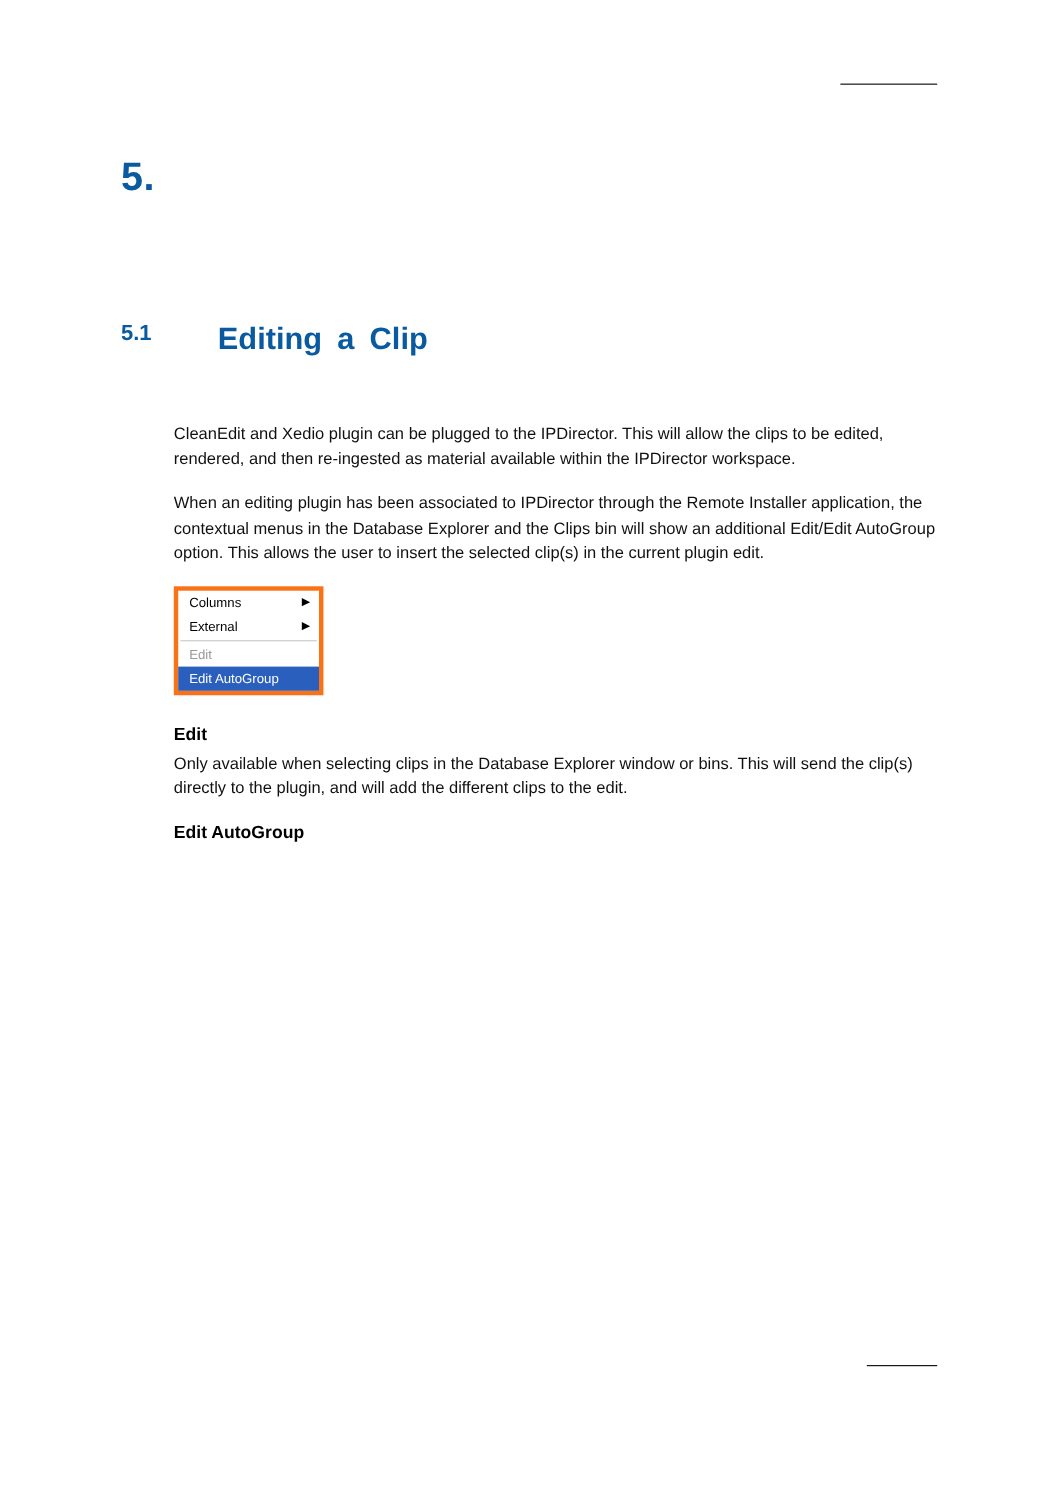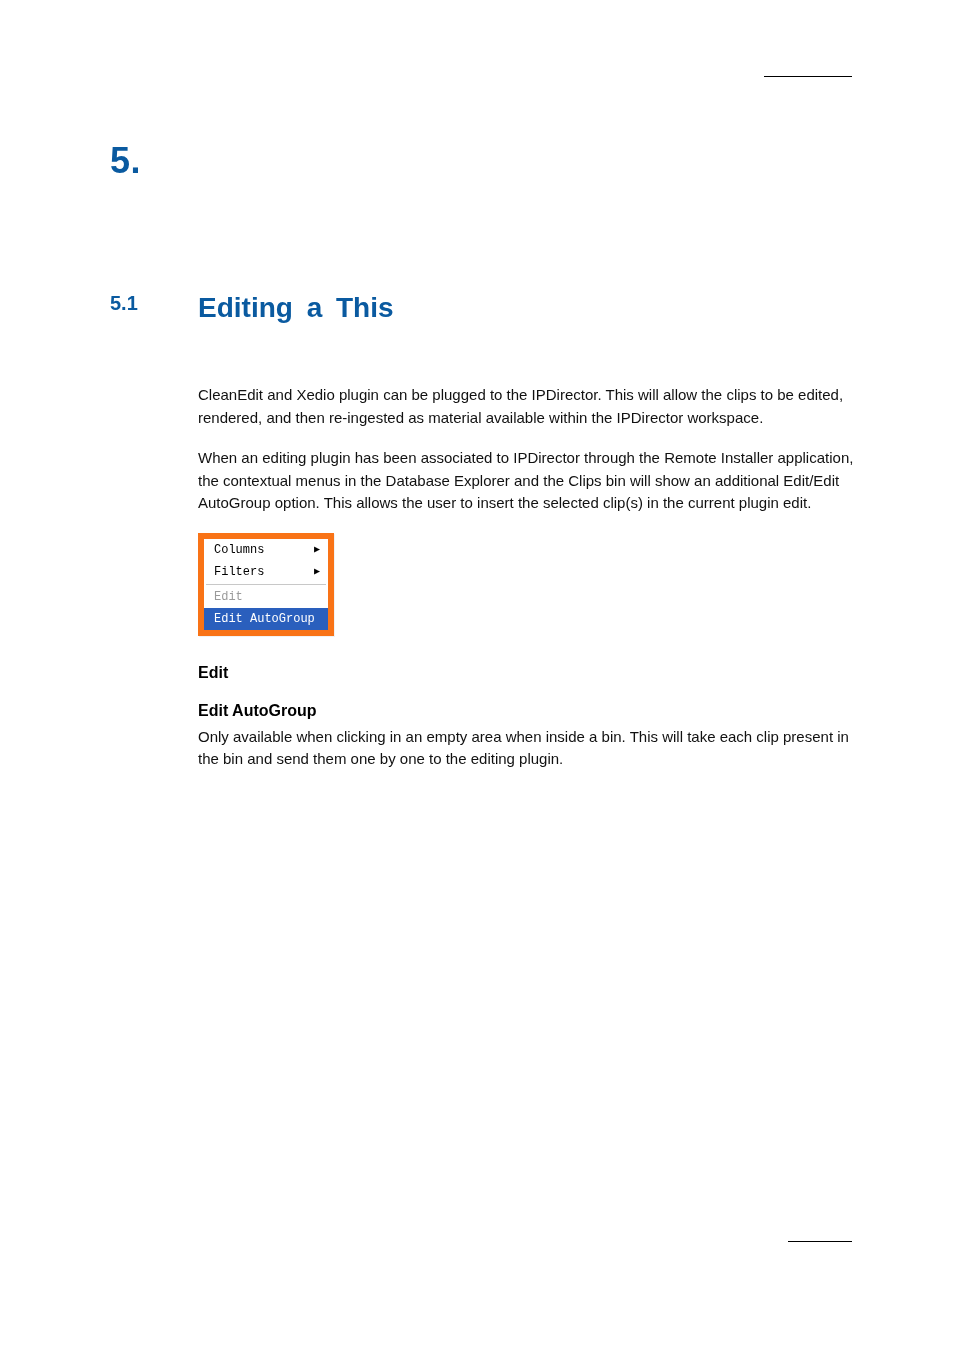--- a/index.html
+++ b/index.html
@@ -53,33 +53,33 @@
       font-weight: 700;
       font-size: 20px;
       width: 88px;
     }
     .h2-text {
       color: #0a5aa0;
       font-weight: 700;
       font-size: 28px;
       word-spacing: 6px;
     }
-    .body-indent { margin-left: 88px; }
+    .body-indent { margin-left: 48px; }
     .para {
       font-size: 15px;
       line-height: 1.5;
       color: #111;
       margin-bottom: 18px;
     }
     .term { font-weight: 700; font-size: 16px; }
     .ctx-menu {
       width: 136px;
-      border: 6px solid #f97316;
+      border: 4px solid #f97316;
       background: #fff;
-      font-family: Liberation Mono, monospace;
+      font-family: Liberation Sans, sans-serif;
       font-size: 12px;
       color: #000;
       margin: 12px 0 28px 0;
       box-shadow: 1px 1px 0 rgba(0,0,0,0.05);
     }
     .ctx-item {
       display: flex;
       justify-content: space-between;
       align-items: center;
       padding: 3px 8px 3px 10px;
@@ -105,48 +105,48 @@
 <body>
 
 <div class="header-rule"></div>
 
 <div class="h1-row">
   <div class="h1-num">5.</div>
 </div>
 
 <div class="h2-row">
   <div class="h2-num">5.1</div>
-  <div class="h2-text">Editing a This</div>
+  <div class="h2-text">Editing a Clip</div>
 </div>
 
 <div class="body-indent">
   <p class="para">CleanEdit and Xedio plugin can be plugged to the IPDirector. This will allow the clips to be edited, rendered, and then re-ingested as material available within the IPDirector workspace.</p>
   <p class="para">When an editing plugin has been associated to IPDirector through the Remote Installer application, the contextual menus in the Database Explorer and the Clips bin will show an additional Edit/Edit AutoGroup option. This allows the user to insert the selected clip(s) in the current plugin edit.</p>
 
   <div class="ctx-menu">
     <div class="ctx-item">
       <span>Columns</span>
       <span class="ctx-arrow">▶</span>
     </div>
     <div class="ctx-item">
-      <span>Filters</span>
+      <span>External</span>
       <span class="ctx-arrow">▶</span>
     </div>
     <div class="ctx-sep"></div>
     <div class="ctx-item disabled">
       <span>Edit</span>
     </div>
     <div class="ctx-item highlight">
       <span>Edit AutoGroup</span>
     </div>
   </div>
 
   <div class="term-block">
     <div class="term">Edit</div>
+    <p class="para">Only available when selecting clips in the Database Explorer window or bins. This will send the clip(s) directly to the plugin, and will add the different clips to the edit.</p>
   </div>
 
   <div class="term-block">
     <div class="term">Edit AutoGroup</div>
-    <p class="para">Only available when clicking in an empty area when inside a bin. This will take each clip present in the bin and send them one by one to the editing plugin.</p>
   </div>
 </div>
 
 <div class="footer-rule"></div>
 
 </body></html>

